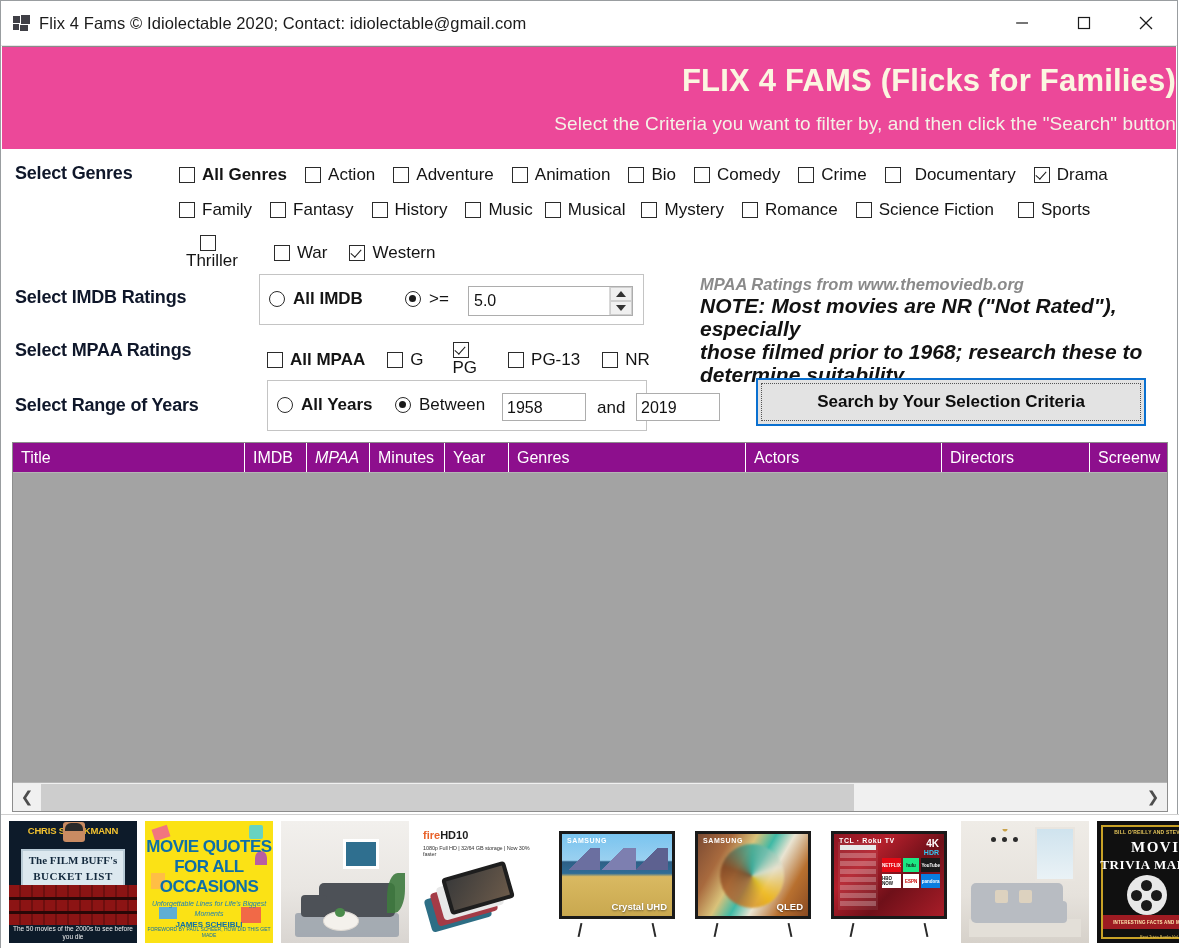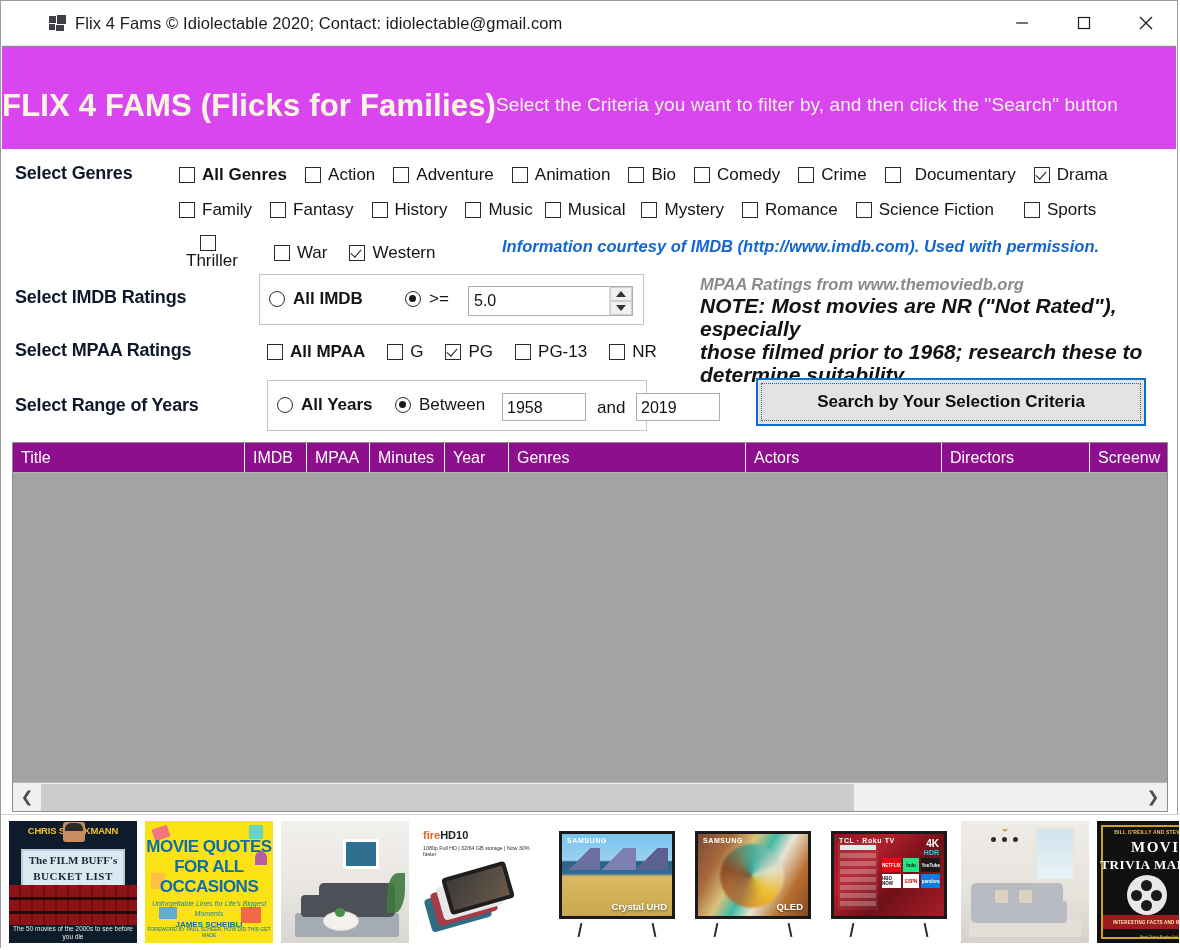--- a/index.html
+++ b/index.html
@@ -25,21 +25,20 @@
   }
 
   
   .titlebar {
     height: 44px;
     min-height: 44px;
     background: #ffffff;
     display: flex;
     align-items: center;
     border-bottom: 1px solid #e6e6e6;
-    padding-left: 36px;
   }
   .app-icon {
     width: 17px;
     height: 16px;
     margin-left: 12px;
     margin-right: 9px;
     position: relative;
     flex: none;
   }
   .app-icon i {
@@ -66,27 +65,27 @@
     width: 62px;
     height: 43px;
     display: flex;
     align-items: center;
     justify-content: center;
   }
   .winctrl svg { display: block; }
 
   
   .banner {
-    background: #d946ef;
+    background: #ec4899;
     height: 102px;
     min-height: 102px;
     margin: 0 1px;
     display: flex;
-    flex-direction: row;
-    align-items: center;
+    flex-direction: column;
+    align-items: flex-end;
     justify-content: flex-start;
     border-top: 1px solid #8a8a8a;
   }
   .banner-title {
     color: #fbf6e0;
     font-size: 31px;
     font-weight: bold;
     margin-top: 16px;
     letter-spacing: 0.2px;
     text-shadow: 0 0 1px rgba(255,255,255,0.2);
@@ -591,21 +590,21 @@
         <span class="cb-label">Musical</span>
       </span>
       <span class="cb" style="margin-right:18px;">
         <span class="box"></span>
         <span class="cb-label">Mystery</span>
       </span>
       <span class="cb" style="margin-right:18px;">
         <span class="box"></span>
         <span class="cb-label">Romance</span>
       </span>
-      <span class="cb" style="margin-right:30px;text-align:right;">
+      <span class="cb" style="margin-right:24px;text-align:right;">
         <span class="box"></span>
         <span class="cb-label">Science Fiction</span>
       </span>
       <span class="cb">
         <span class="box"></span>
         <span class="cb-label">Sports</span>
       </span>
     </div>
 
     <div class="abs" style="left:178px; top:86px; display:flex; align-items:center;">
@@ -616,21 +615,20 @@
       <span class="cb" style="margin-right:22px;">
         <span class="box"></span>
         <span class="cb-label">War</span>
       </span>
       <span class="cb">
         <span class="box checked"></span>
         <span class="cb-label">Western</span>
       </span>
     </div>
 
-    <div class="abs imdb-credit" style="left:501px; top:88px;">Information courtesy of IMDB (http://www.imdb.com). Used with permission.</div>
 
     <div class="abs grn" style="left:14px; top:138px;">Select IMDB Ratings</div>
     <div class="abs groupbox" style="left:258px; top:125px; width:385px; height:51px;">
       <span class="rb abs" style="left:9px; top:14px;">
         <span class="circ"></span>
         <span class="rb-label bold">All IMDB</span>
       </span>
       <span class="rb abs" style="left:145px; top:14px;">
         <span class="circ sel"></span>
         <span class="rb-label">&gt;=</span>
@@ -658,21 +656,21 @@
     <div class="abs grn" style="left:14px; top:191px;">Select MPAA Ratings</div>
     <div class="abs" style="left:266px; top:193px; display:flex; align-items:center;">
       <span class="cb" style="margin-right:22px;">
         <span class="box"></span>
         <span class="cb-label bold">All MPAA</span>
       </span>
       <span class="cb" style="margin-right:22px;">
         <span class="box"></span>
         <span class="cb-label">G</span>
       </span>
-      <span class="cb" style="margin-right:22px;">
+      <span class="cb" style="margin-right:31px;flex-direction:column;">
         <span class="box checked"></span>
         <span class="cb-label">PG</span>
       </span>
       <span class="cb" style="margin-right:22px;">
         <span class="box"></span>
         <span class="cb-label">PG-13</span>
       </span>
       <span class="cb">
         <span class="box"></span>
         <span class="cb-label">NR</span>
@@ -696,21 +694,21 @@
 
     <div class="abs searchbtn" style="left:755px; top:229px; width:390px; height:48px;">
       <span class="inner">Search by Your Selection Criteria</span>
     </div>
   </div>
 
   <div class="gridwrap">
     <div class="gridhead">
       <div class="gh" style="width:232px;">Title</div>
       <div class="gh" style="width:62px;">IMDB</div>
-      <div class="gh" style="width:63px;">MPAA</div>
+      <div class="gh" style="width:63px;font-style:italic;">MPAA</div>
       <div class="gh" style="width:75px;">Minutes</div>
       <div class="gh" style="width:64px;">Year</div>
       <div class="gh" style="width:237px;">Genres</div>
       <div class="gh" style="width:196px;">Actors</div>
       <div class="gh" style="width:148px;">Directors</div>
       <div class="gh" style="width:78px;">Screenw</div>
     </div>
     <div class="gridbody"></div>
     <div class="hscroll">
       <div class="hs-btn">❮</div>

